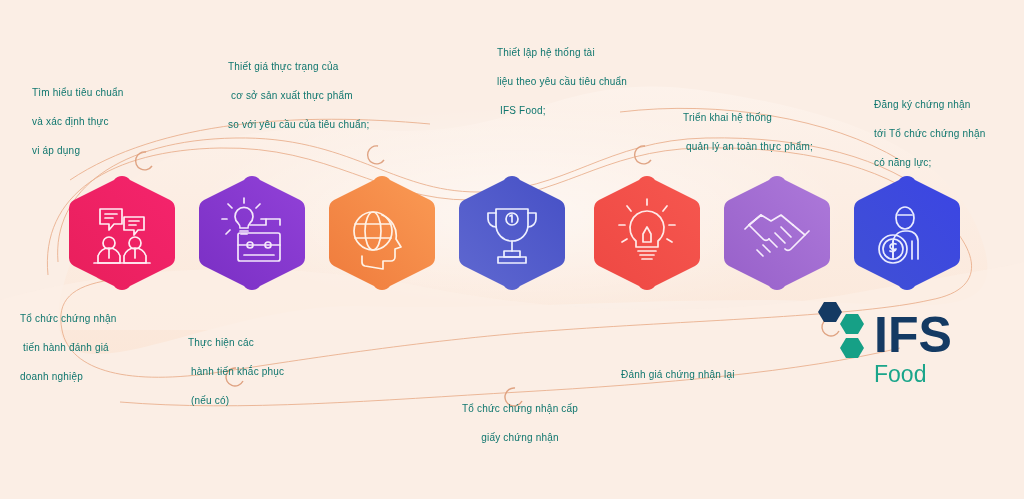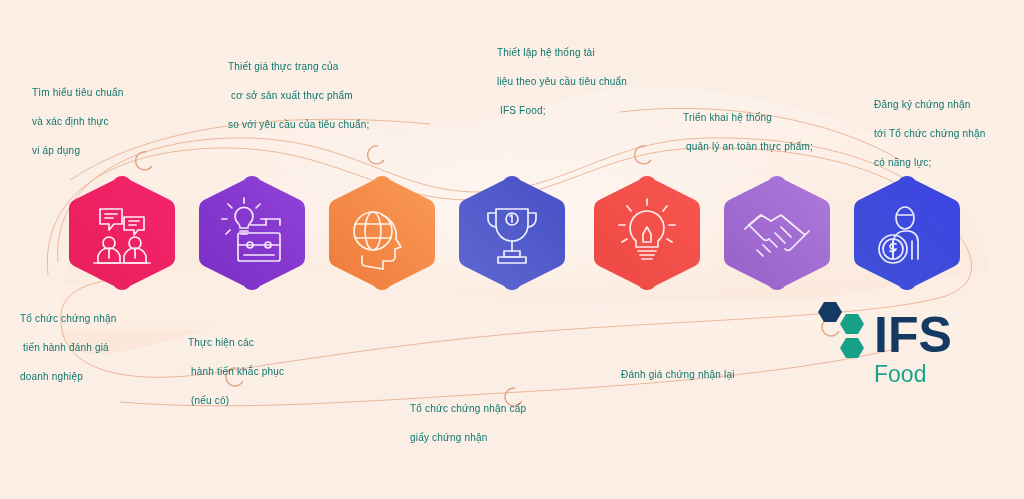--- a/index.html
+++ b/index.html
@@ -279,21 +279,21 @@
     </div>
   </div>
 
   <div>
     <div class="caption" style="left:20px; top:304px; width:180px;">Tổ chức chứng nhận
  tiến hành đánh giá
 doanh nghiệp</div>
     <div class="caption" style="left:188px; top:328px; width:200px;">Thực hiện các
  hành tiến khắc phục
  (nếu có)</div>
-    <div class="caption" style="left:410px; top:394px; width:220px;">Tổ chức chứng nhận cấp
+    <div class="caption" style="left:410px; top:394px; width:220px;text-align:center;">Tổ chức chứng nhận cấp
 giấy chứng nhận</div>
     <div class="caption" style="left:621px; top:332px; width:200px;margin-top:28px;">Đánh giá chứng nhận lại</div>
   </div>
 
   <div class="logo">
     <svg width="180" height="88" viewBox="0 0 180 88" xmlns="http://www.w3.org/2000/svg">
       <g>
         <path d="M12,2 L24,2 L30,12 L24,22 L12,22 L6,12 Z" fill="#143a63"></path>
         <path d="M34,14 L46,14 L52,24 L46,34 L34,34 L28,24 Z" fill="#16a086"></path>
         <path d="M34,38 L46,38 L52,48 L46,58 L34,58 L28,48 Z" fill="#16a086"></path>

